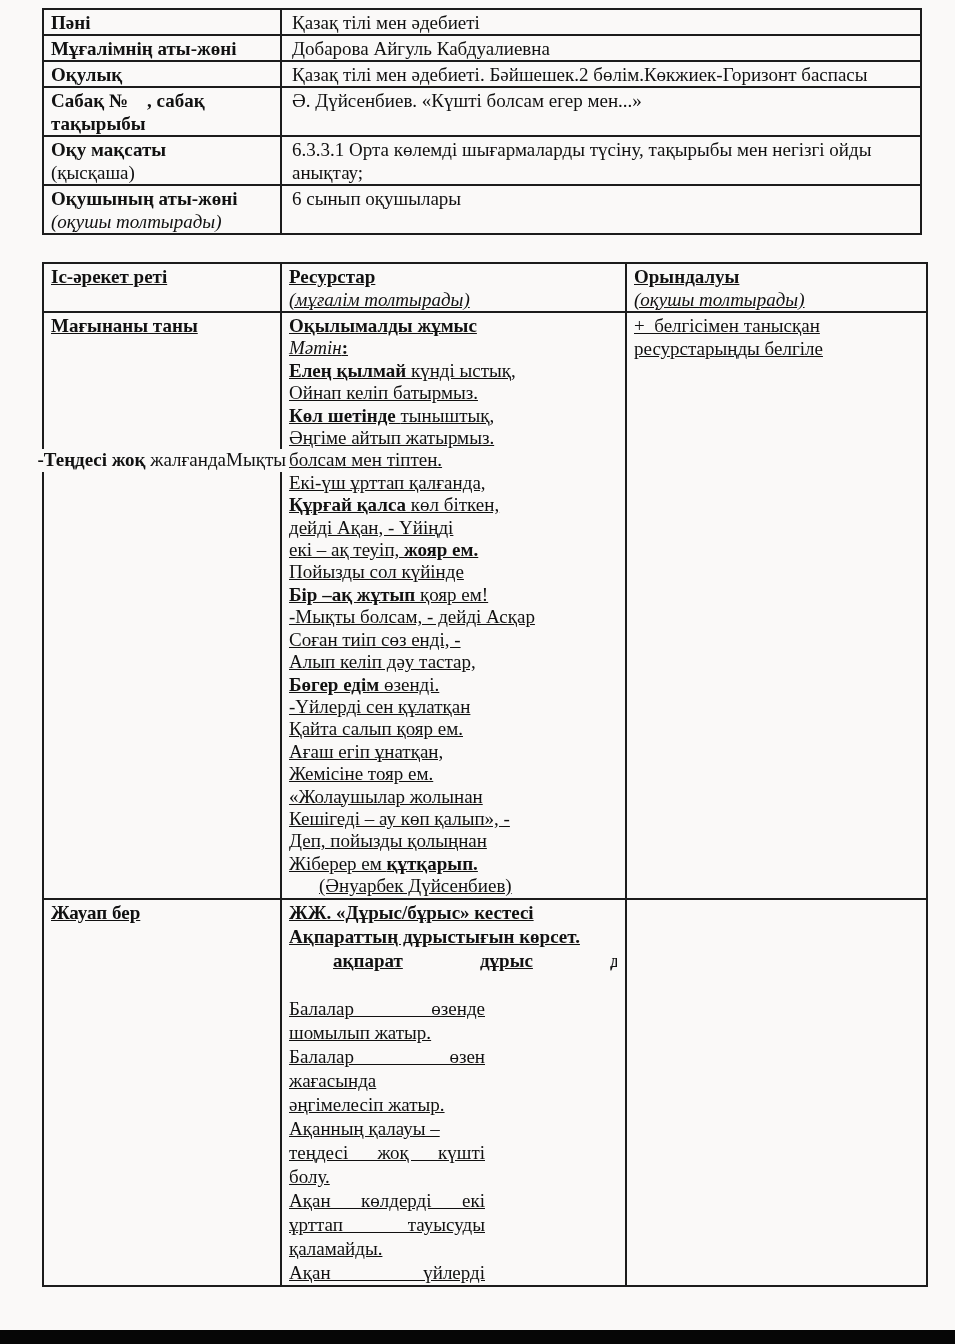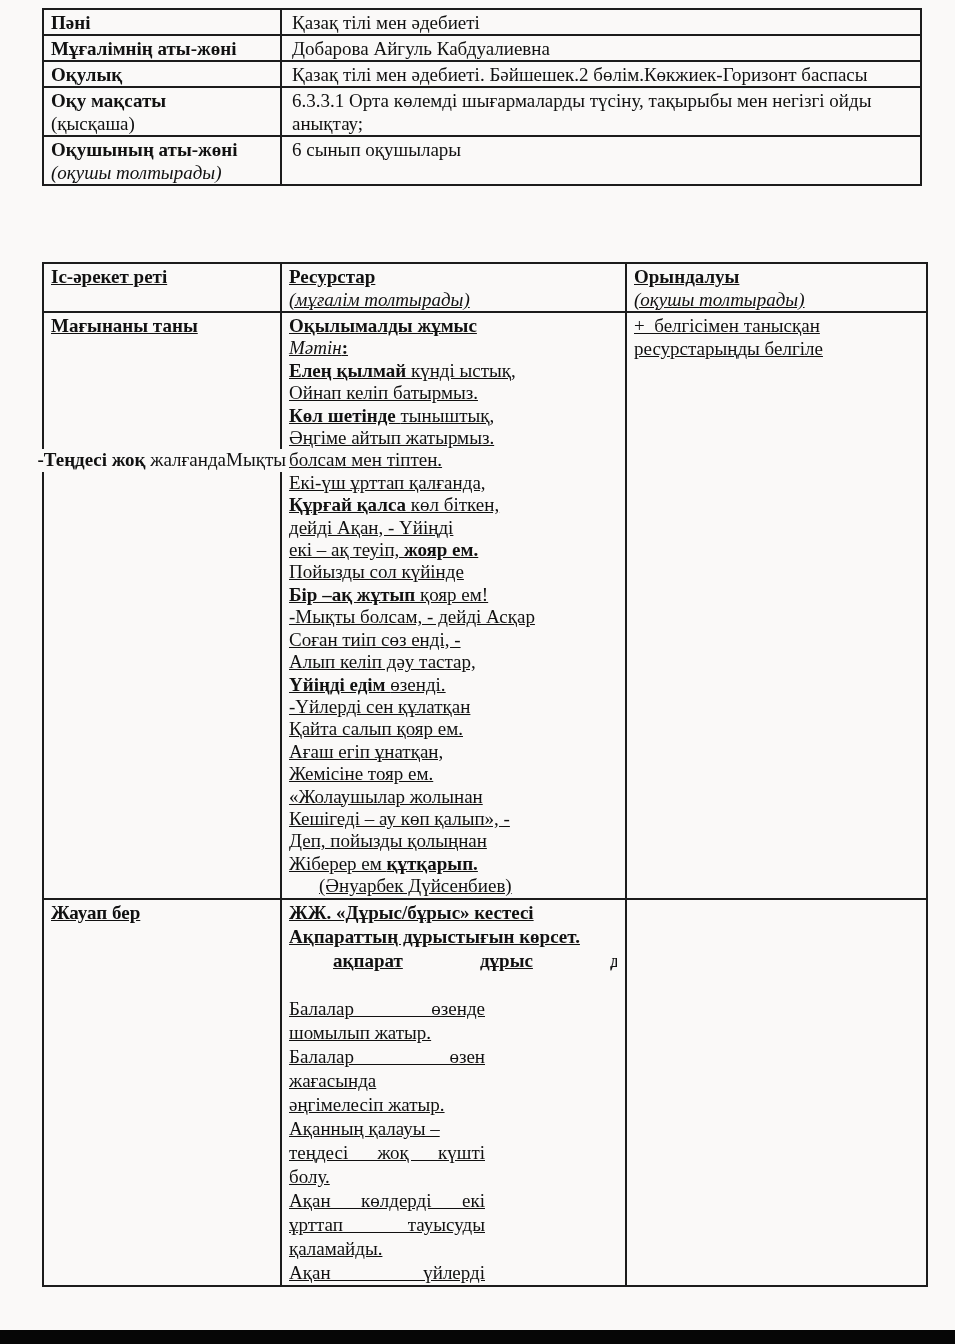--- a/index.html
+++ b/index.html
@@ -81,20 +81,28 @@
       <td class="val">
             <div>Добарова Айгуль Кабдуалиевна</div>
           </td>
     </tr>
     <tr class="h24">
       <td>
             <div class="b">Оқулық</div>
           </td>
       <td class="val">
             <div>Қазақ тілі мен әдебиеті. Бәйшешек.2 бөлім.Көкжиек-Горизонт баспасы</div>
+          </td>
+    </tr>
+    <tr class="h48">
+      <td>
+            <div class="b">Сабақ №&nbsp;&nbsp;&nbsp;&nbsp;, сабақ тақырыбы</div>
+          </td>
+      <td class="val">
+            <div>Ә. Дүйсенбиев. «Күшті болсам егер мен...»</div>
           </td>
     </tr>
     <tr class="h48">
       <td>
         <div class="b">Оқу мақсаты</div>
         <div>(қысқаша)</div>
       </td>
       <td class="val">
             <div>6.3.3.1 Орта көлемді шығармаларды түсіну, тақырыбы мен негізгі ойды анықтау;</div>
           </td>
@@ -146,21 +154,21 @@
               <div class="poem-line"><span class="overflow-prefix"><span class="b">-Теңдесі жоқ</span><span> жалғандаМықты</span></span><span>болсам мен тіптен.</span></div>
               <div class="poem-line"><span>Екі-үш ұрттап қалғанда,</span></div>
               <div class="poem-line"><span class="b">Құрғай қалса </span><span>көл біткен,</span></div>
               <div class="poem-line"><span>дейді Ақан, - Үйіңді</span></div>
               <div class="poem-line"><span>екі – ақ теуіп, </span><span class="b">жояр ем.</span></div>
               <div class="poem-line"><span>Пойызды сол күйінде</span></div>
               <div class="poem-line"><span class="b">Бір –ақ жұтып </span><span>қояр ем!</span></div>
               <div class="poem-line"><span>-Мықты болсам, - дейді Асқар</span></div>
               <div class="poem-line"><span>Соған тиіп сөз енді, -</span></div>
               <div class="poem-line"><span>Алып келіп дәу тастар,</span></div>
-              <div class="poem-line"><span class="b">Үйіңді едім </span><span>өзенді.</span></div>
+              <div class="poem-line"><span class="b">Бөгер едім </span><span>өзенді.</span></div>
               <div class="poem-line"><span>-Үйлерді сен құлатқан</span></div>
               <div class="poem-line"><span>Қайта салып қояр ем.</span></div>
               <div class="poem-line"><span>Ағаш егіп ұнатқан,</span></div>
               <div class="poem-line"><span>Жемісіне тояр ем.</span></div>
               <div class="poem-line"><span>«Жолаушылар жолынан</span></div>
               <div class="poem-line"><span>Кешігеді – ау көп қалып», -</span></div>
               <div class="poem-line"><span>Деп, пойызды қолыңнан</span></div>
               <div class="poem-line"><span>Жіберер ем </span><span class="b">құтқарып.</span></div>
               <div class="poem-line" style="padding-left: 30px;"><span>(Әнуарбек Дүйсенбиев)</span></div>
             </div>

